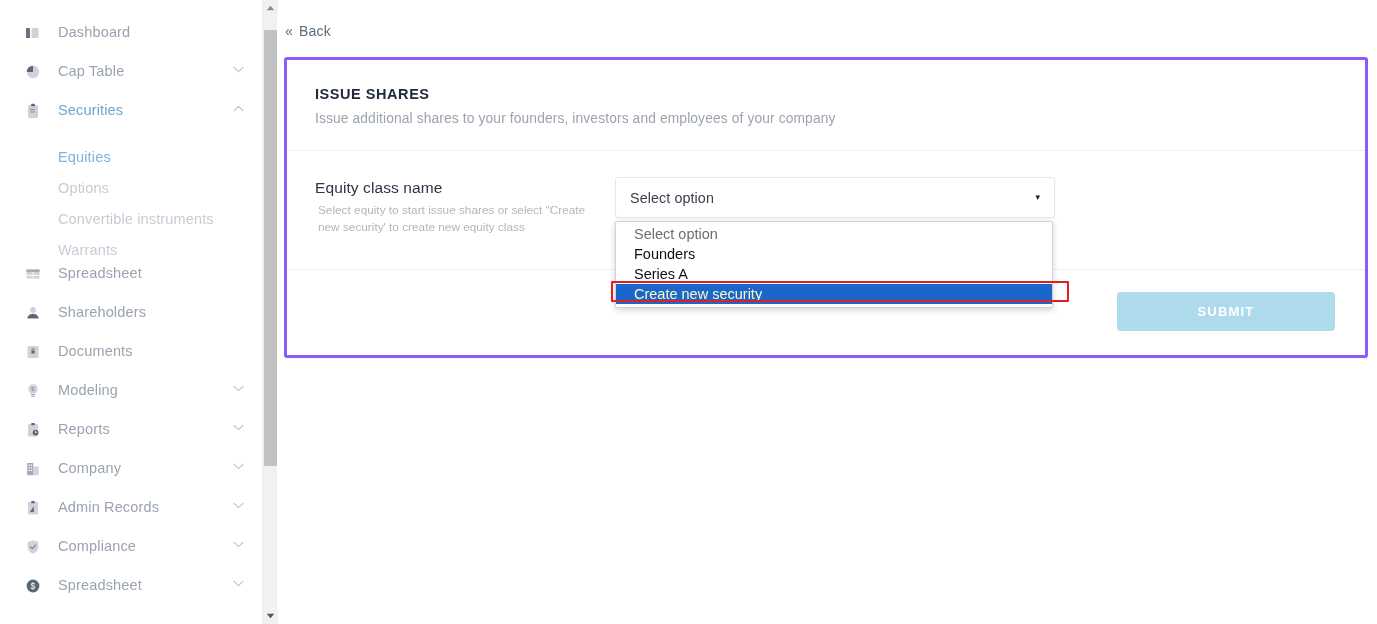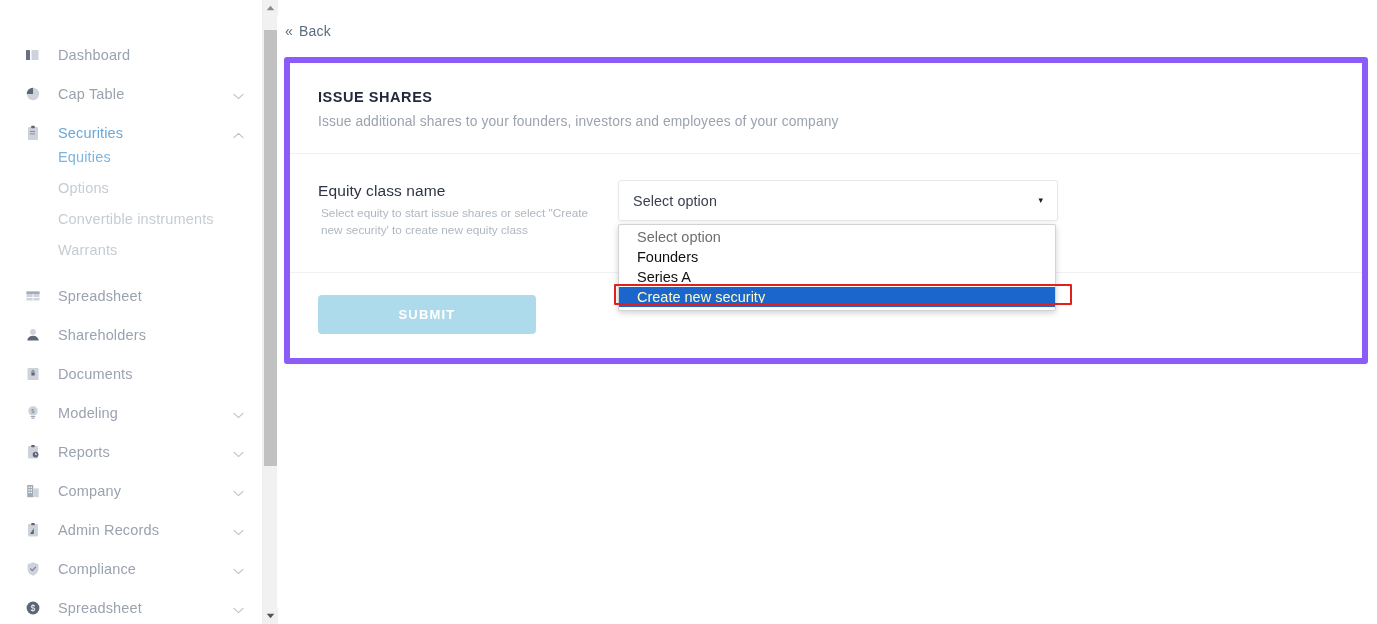--- a/index.html
+++ b/index.html
@@ -23,21 +23,21 @@
   .sidebar {
     position: relative;
     width: 262px;
     height: 624px;
     background: #ffffff;
     padding-top: 24px;
     flex: 0 0 262px;
   }
   .nav-item {
     display: flex;
-    align-items: flex-end;
+    align-items: flex-start;
     height: 39px;
     padding-left: 24px;
     padding-right: 18px;
     cursor: pointer;
     user-select: none;
   }
   .nav-icon {
     width: 17px;
     height: 17px;
     flex: 0 0 17px;
@@ -137,21 +137,21 @@
     font-size: 14px;
     cursor: pointer;
     letter-spacing: 0.2px;
   }
   .back-chevs { font-size: 14px; color: #5b6b7e; }
 
   .card {
     margin-top: 17px;
     margin-right: 9px;
     background: #ffffff;
-    border: 6px solid #8b5cf6;
+    border: 3px solid #8b5cf6;
     border-radius: 3px;
     box-shadow: 0 1px 2px rgba(24,32,48,0.035);
     width: 1084px;
   }
   .card-section {
     padding: 26px 28px 24px 28px;
     border-bottom: 1px solid #f0f0f2;
   }
   .card-section:last-child { border-bottom: none; }
 
@@ -254,21 +254,21 @@
     height: 21px;
     border: 2px solid #e02020;
     border-radius: 1px;
     pointer-events: none;
     box-sizing: border-box;
   }
   .dd-option-wrap { position: relative; }
 
   .submit-row {
     display: flex;
-    justify-content: flex-start;
+    justify-content: flex-end;
     padding: 22px 30px 24px 28px;
   }
   .submit-btn {
     width: 218px;
     height: 39px;
     background: #aedbeb;
     color: #ffffff;
     border: none;
     border-radius: 4px;
     font-size: 13px;

